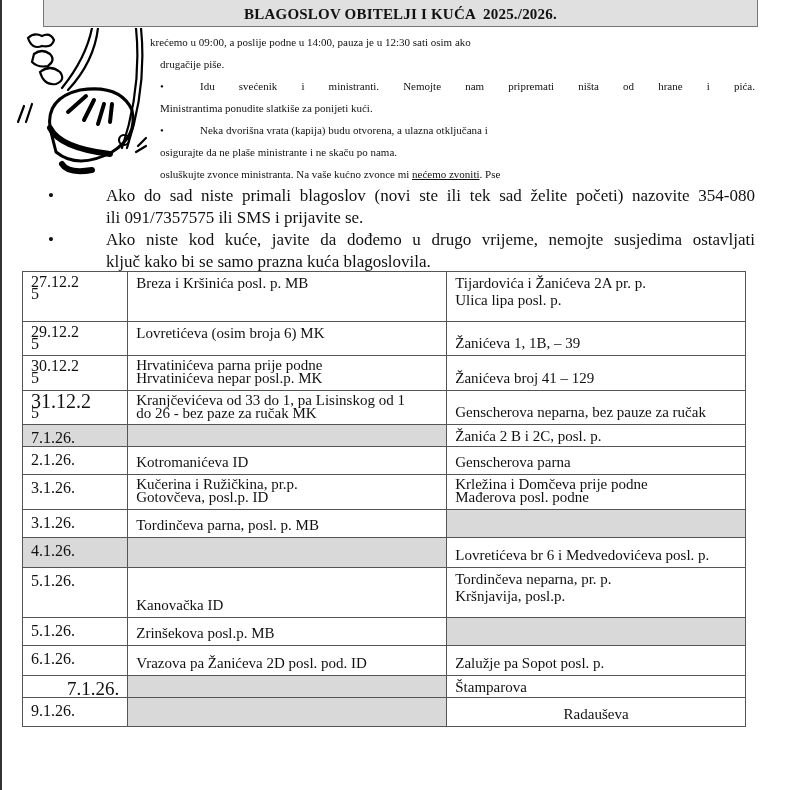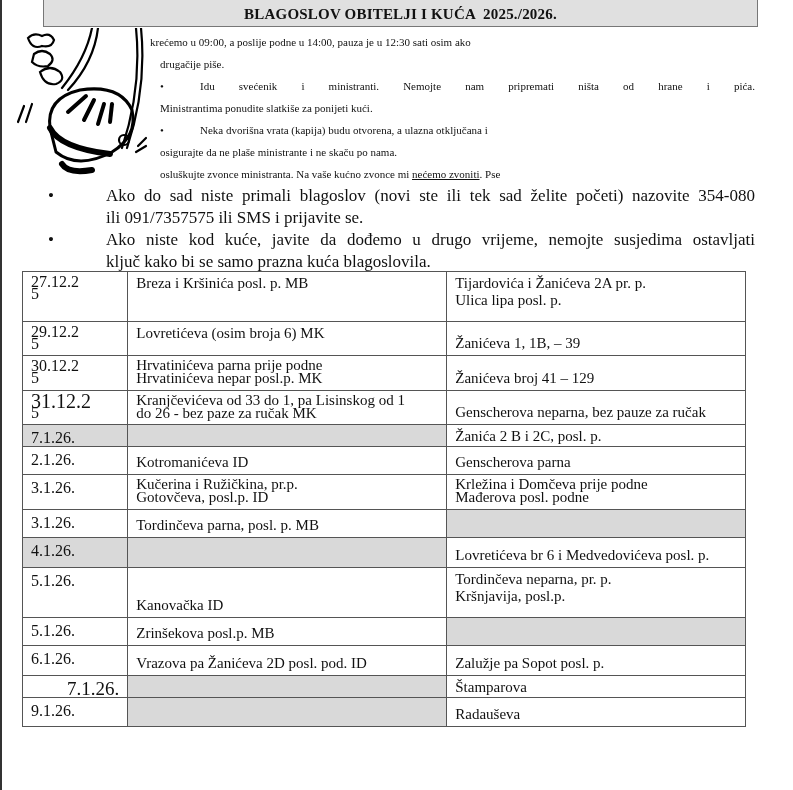--- a/index.html
+++ b/index.html
@@ -245,17 +245,17 @@
         <td class="col-b">
           <span class="cell-line" style="padding-top: 3px;">Štamparova</span>
         </td>
       </tr>
       <tr style="height: 29px;">
         <td class="date">
           <span class="cell-line" style="font-size: 16px; padding-top: 4px;">9.1.26.</span>
         </td>
         <td class="col-a grey"></td>
         <td class="col-b">
-          <span class="cell-line" style="padding-top: 8px;">Radauševa</span>
+          <span class="cell-line" style="padding-top: 8px; text-align: center;">Radauševa</span>
         </td>
       </tr>
     </tbody>
 </table>
 
 </body></html>

